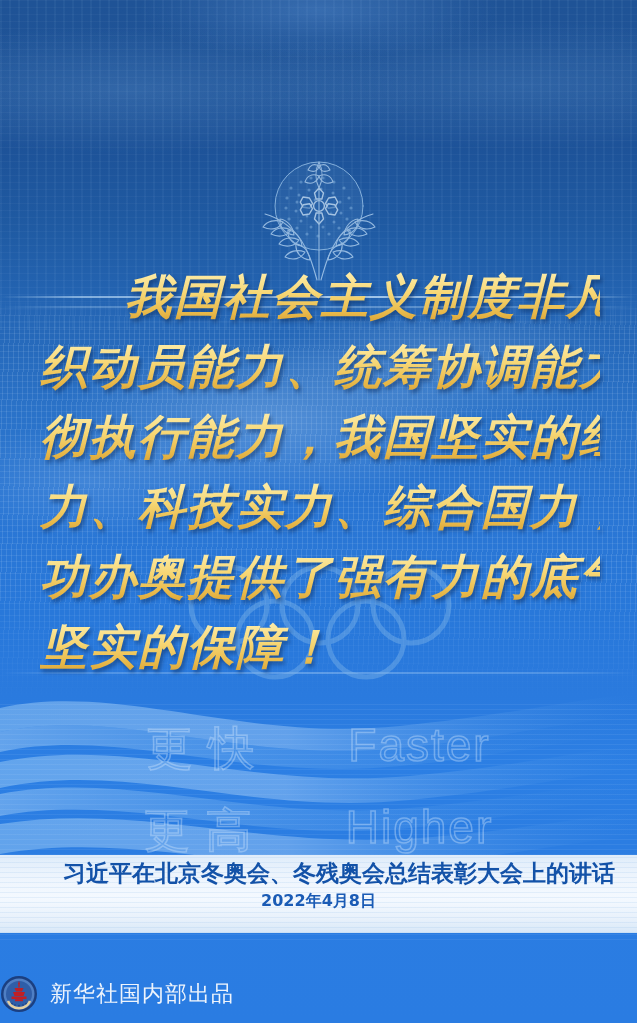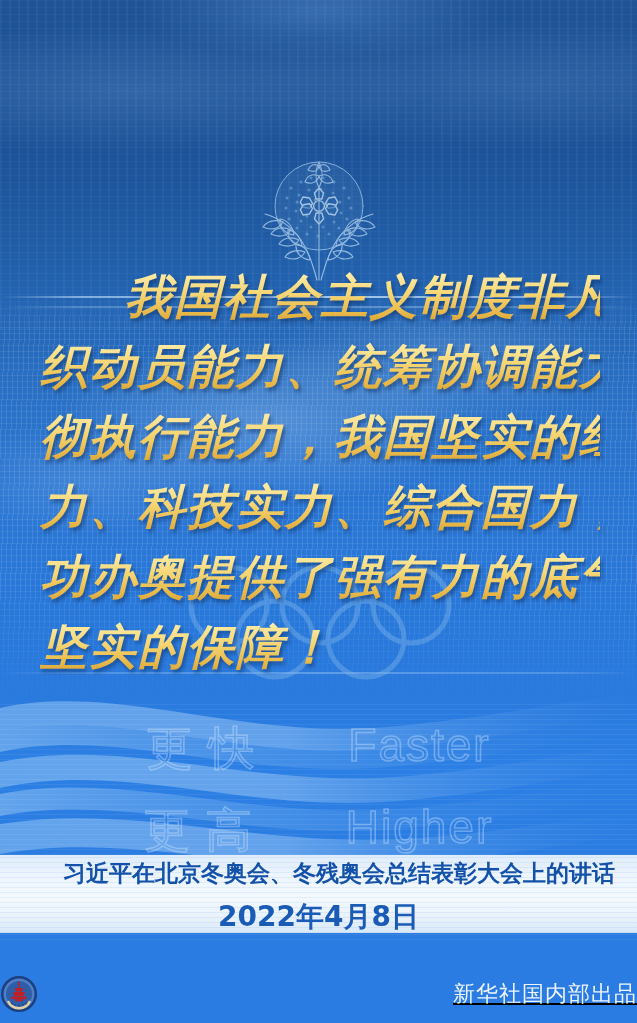--- a/index.html
+++ b/index.html
@@ -134,32 +134,32 @@
     margin-top:3px;
     font-family:"DejaVu Sans","Liberation Sans",sans-serif;
     font-size:23px;
     font-weight:bold;
     color:#1352a8;
     letter-spacing:0px;
     white-space:nowrap;
     padding-left:41px;
   }
   .caption-line2{
-    margin-top:9px;
+    margin-top:2px;
     font-family:"DejaVu Sans","Liberation Sans",sans-serif;
-    font-size:28px;
+    font-size:16px;
     font-weight:bold;
     color:#1a5bb5;
     letter-spacing:0px;
   }
 
   
   .footer{
     position:absolute;left:0;right:0;top:965px;height:58px;
-    display:flex;align-items:center;justify-content:space-between;gap:12px;text-decoration:underline;
+    display:flex;align-items:center;justify-content:flex-start;gap:12px;
   }
   .agency-logo{width:38px;height:38px;flex:0 0 auto;}
   .agency-text{
     font-family:"DejaVu Sans","Liberation Sans",sans-serif;
     font-size:22px;
     color:#eef4fc;
     letter-spacing:1px;
   }
 </style>
 </head>

